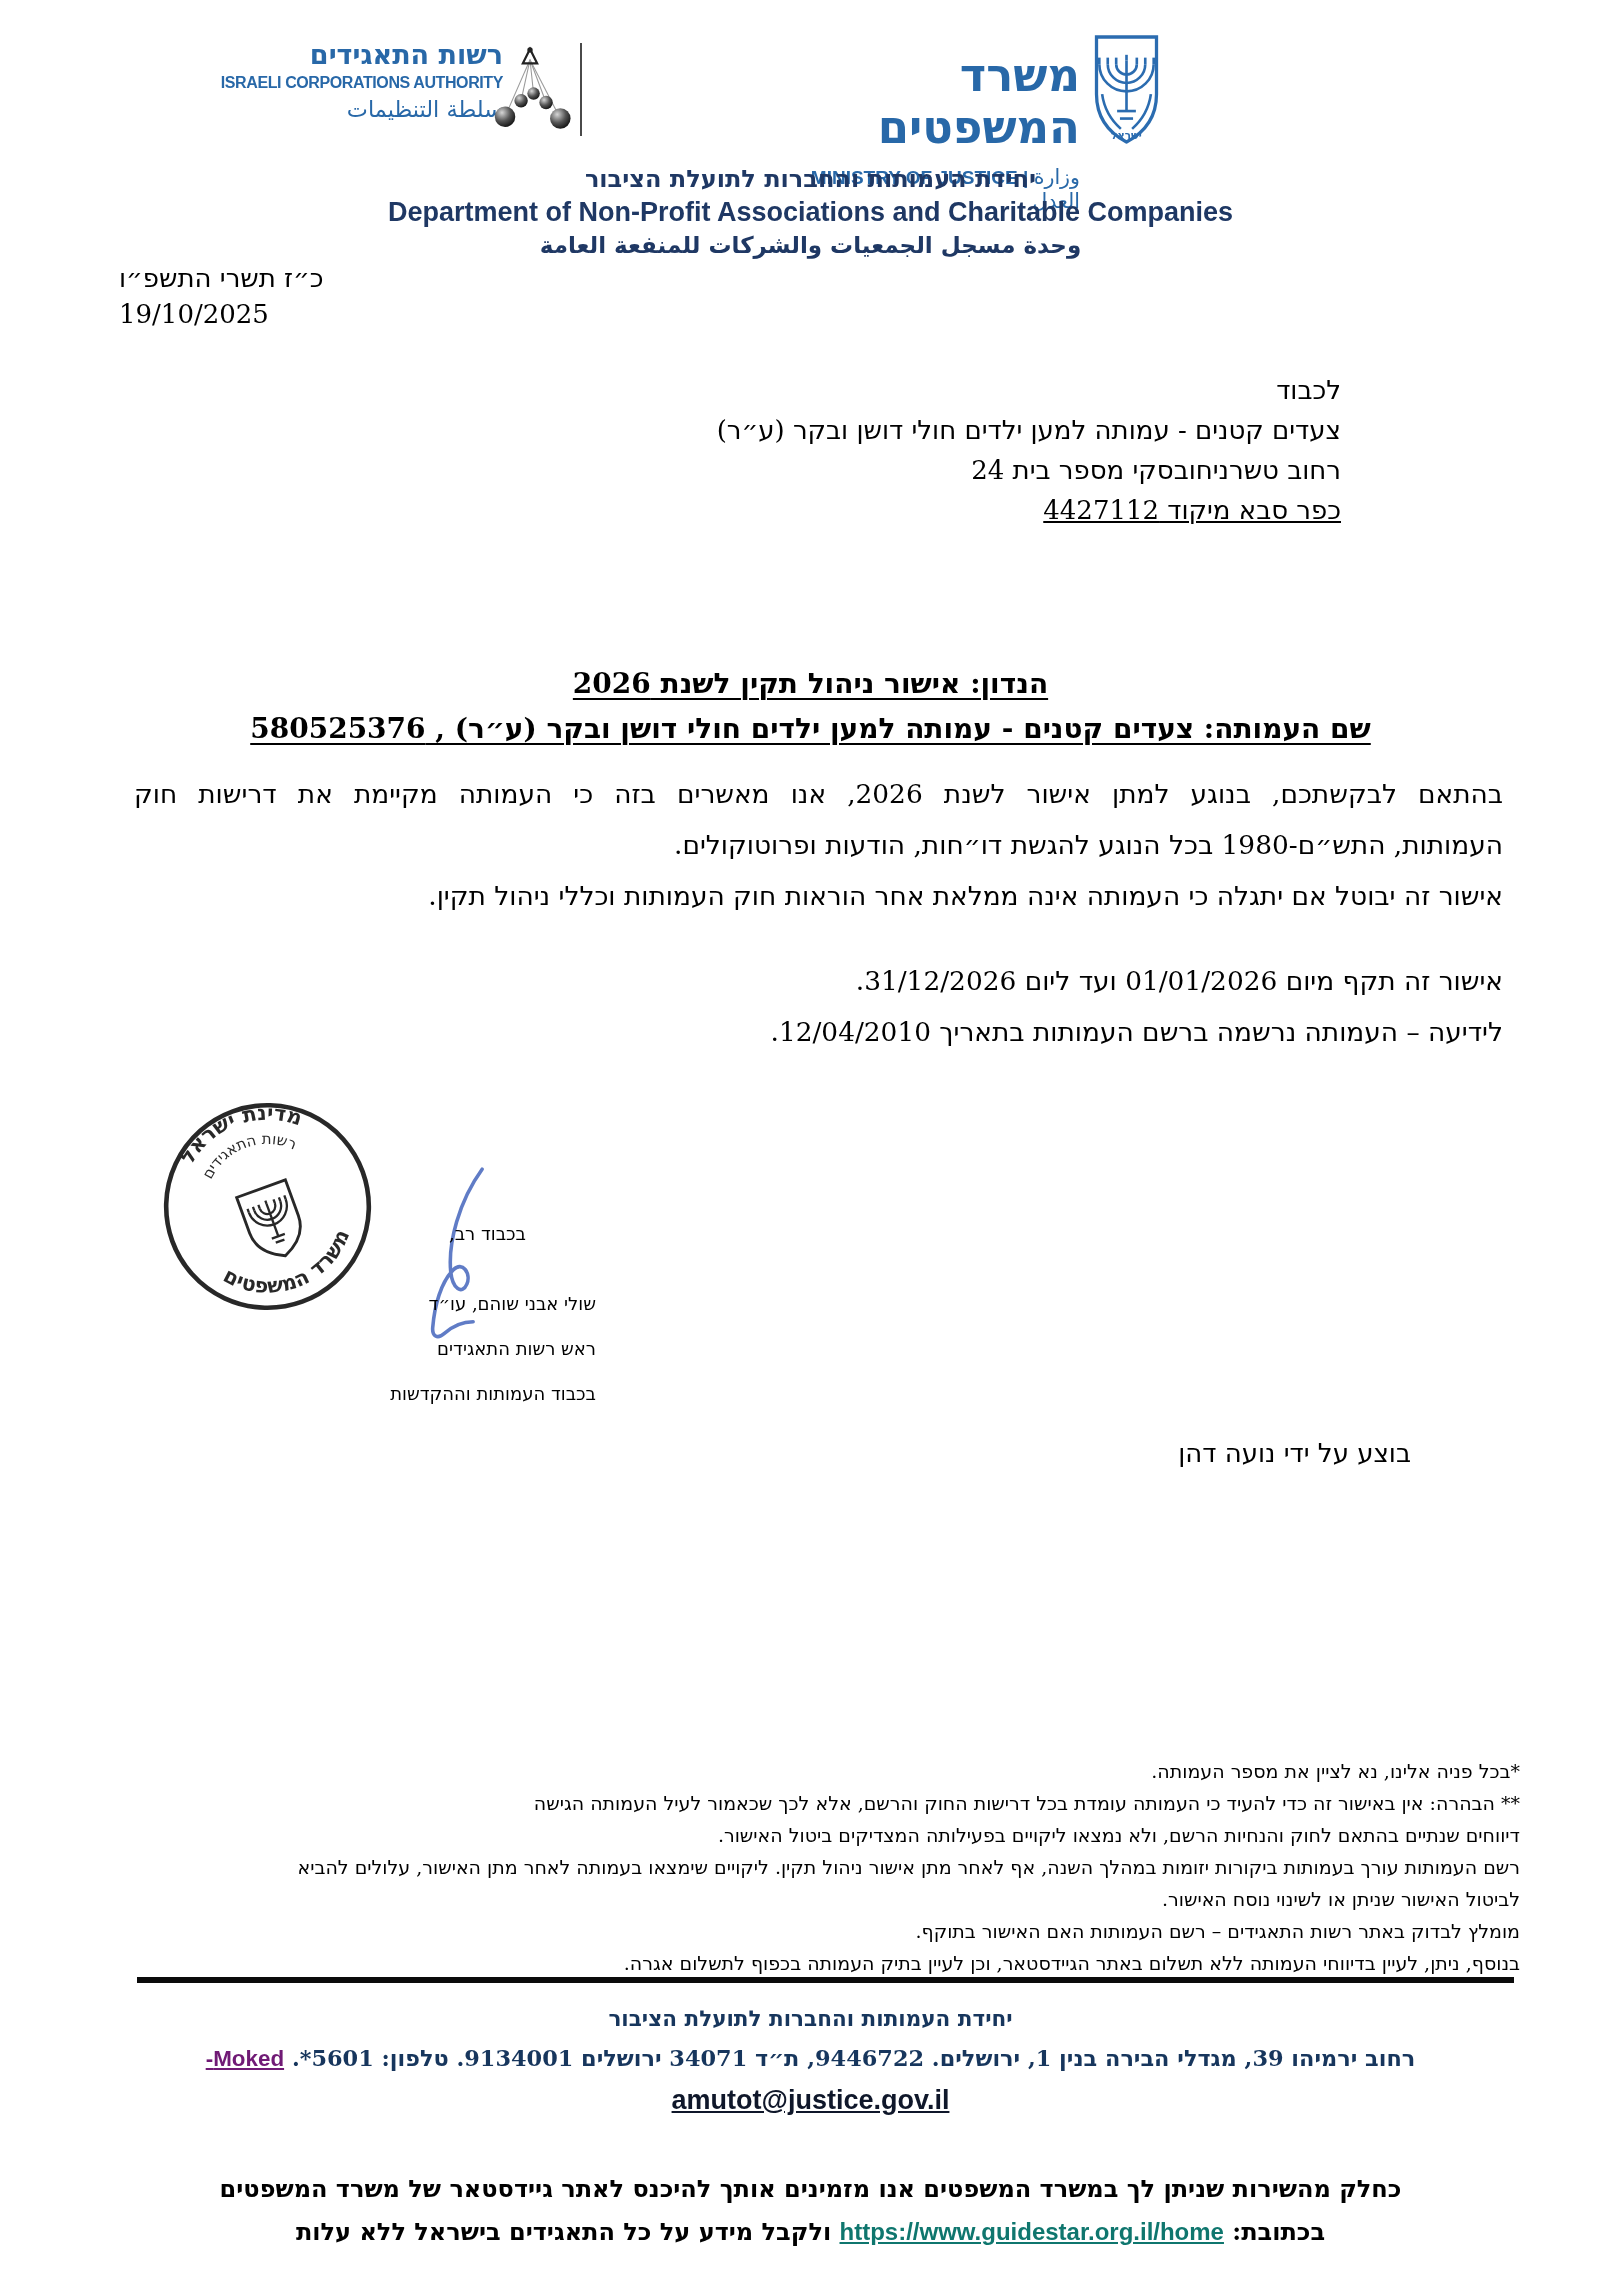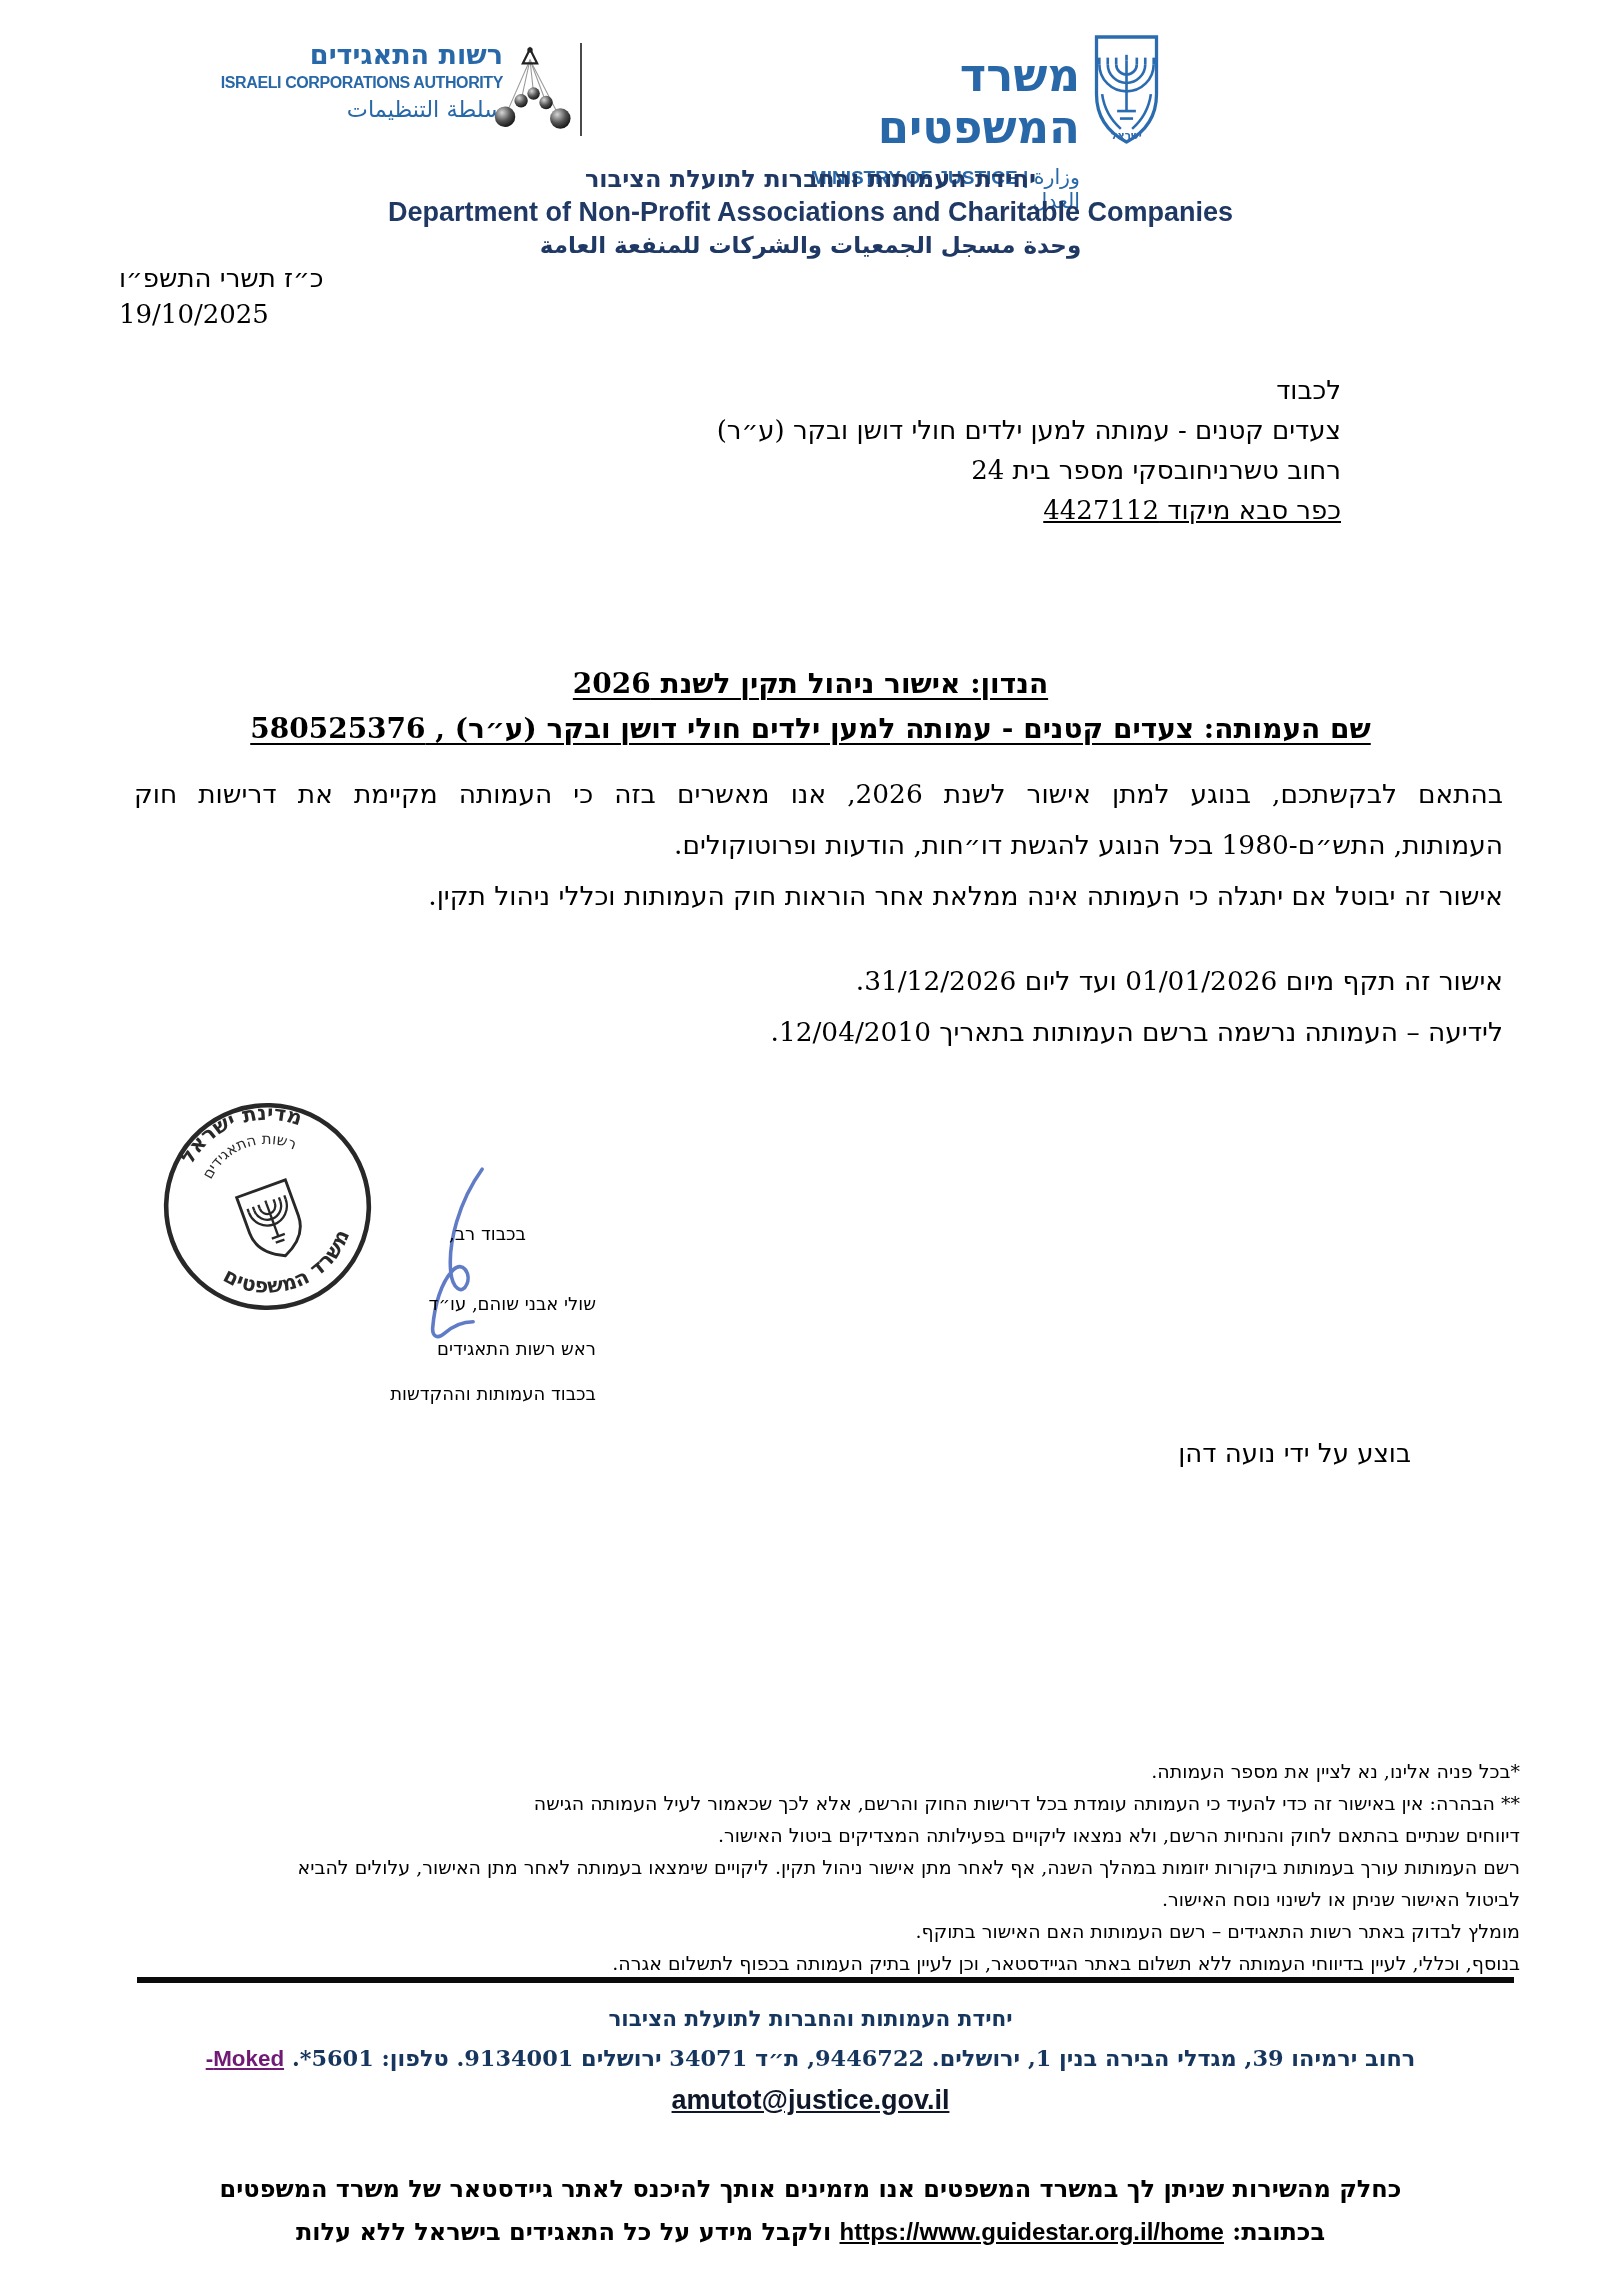--- a/index.html
+++ b/index.html
@@ -59,21 +59,21 @@
 
   
   .footer { left:0; right:0; top:2006px; text-align:center; color:#17365D; font-weight:bold; }
   .footer-unit { font-size:21.5px; }
   .footer-addr { margin-top:14.3px; font-size:22.4px; }
   .moked-link { color:#701a75; text-decoration:underline; font-family:"Liberation Sans","DejaVu Sans",sans-serif; cursor:pointer; }
   .footer-email { margin-top:12.5px; }
   .footer-email a { color:#0f172a; text-decoration:underline; font-size:27px; font-family:"Liberation Sans","DejaVu Sans",sans-serif; cursor:pointer; }
 
   .guidestar { left:0; right:0; top:2167px; text-align:center; font-weight:bold; font-size:24px; line-height:43px; color:#000; }
-  .guidestar a { color:#000000; text-decoration:underline; font-size:24px; font-family:"Liberation Sans","DejaVu Sans",sans-serif; cursor:pointer; }
+  .guidestar a { color:#0f766e; text-decoration:underline; font-size:24px; font-family:"Liberation Sans","DejaVu Sans",sans-serif; cursor:pointer; }
 </style>
 </head>
 <body>
 
 <div class="page">
 
   <div class="abs ica-block">
     <div class="ica-he rtl">רשות התאגידים</div>
     <div class="ica-en">ISRAELI CORPORATIONS AUTHORITY</div>
     <div class="ica-ar rtl">سلطة التنظيمات</div>
@@ -220,21 +220,21 @@
 
   <div class="abs executed rtl nowrap">בוצע על ידי נועה דהן</div>
 
   <div class="abs footnotes rtl">
     <div>*בכל פניה אלינו, נא לציין את מספר העמותה.</div>
     <div>** הבהרה: אין באישור זה כדי להעיד כי העמותה עומדת בכל דרישות החוק והרשם, אלא לכך שכאמור לעיל העמותה הגישה</div>
     <div>דיווחים שנתיים בהתאם לחוק והנחיות הרשם, ולא נמצאו ליקויים בפעילותה המצדיקים ביטול האישור.</div>
     <div>רשם העמותות עורך בעמותות ביקורות יזומות במהלך השנה, אף לאחר מתן אישור ניהול תקין. ליקויים שימצאו בעמותה לאחר מתן האישור, עלולים להביא</div>
     <div>לביטול האישור שניתן או לשינוי נוסח האישור.</div>
     <div>מומלץ לבדוק באתר רשות התאגידים – רשם העמותות האם האישור בתוקף.</div>
-    <div>בנוסף, וכללי, לעיין בדיווחי העמותה ללא תשלום באתר הגיידסטאר, וכן לעיין בתיק העמותה בכפוף לתשלום אגרה.</div>
+    <div>בנוסף, ניתן, לעיין בדיווחי העמותה ללא תשלום באתר הגיידסטאר, וכן לעיין בתיק העמותה בכפוף לתשלום אגרה.</div>
   </div>
 
   <div class="abs rule"></div>
 
   <div class="abs footer">
     <div class="footer-unit rtl">יחידת העמותות והחברות לתועלת הציבור</div>
     <div class="footer-addr rtl nowrap">
       <span>רחוב ירמיהו 39, מגדלי הבירה בנין 1, ירושלים. 9446722, ת״ד 34071 ירושלים 9134001. טלפון: 5601*.</span>
       <a class="moked-link">Moked-</a>
     </div>

